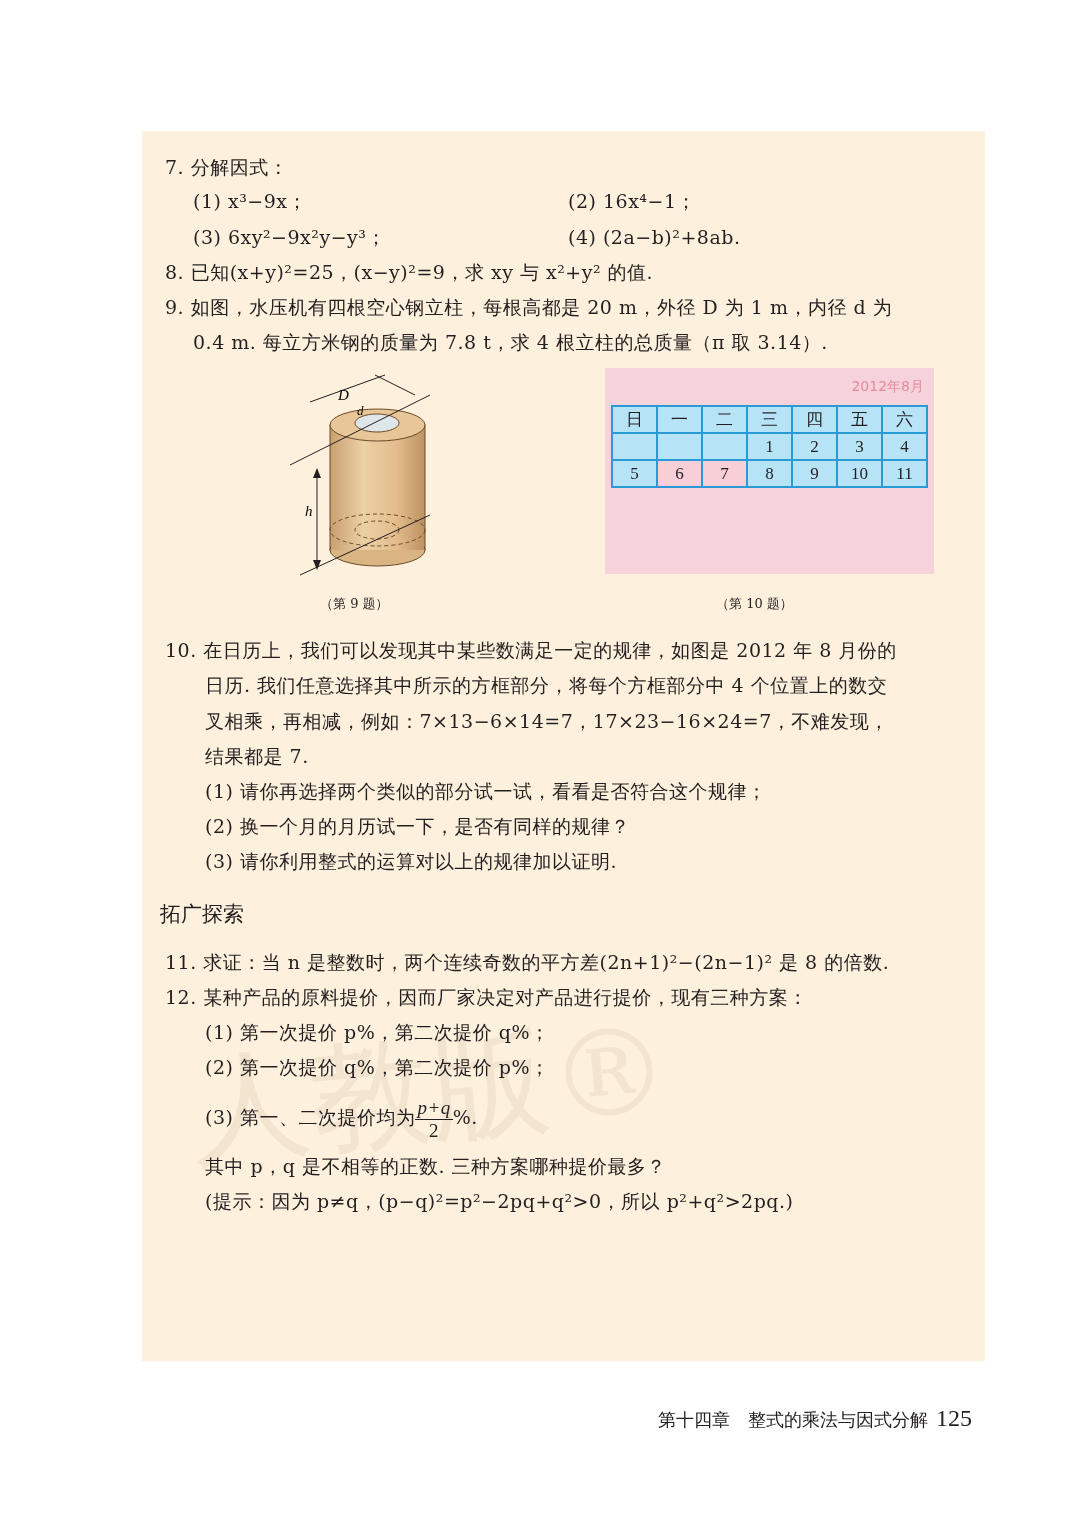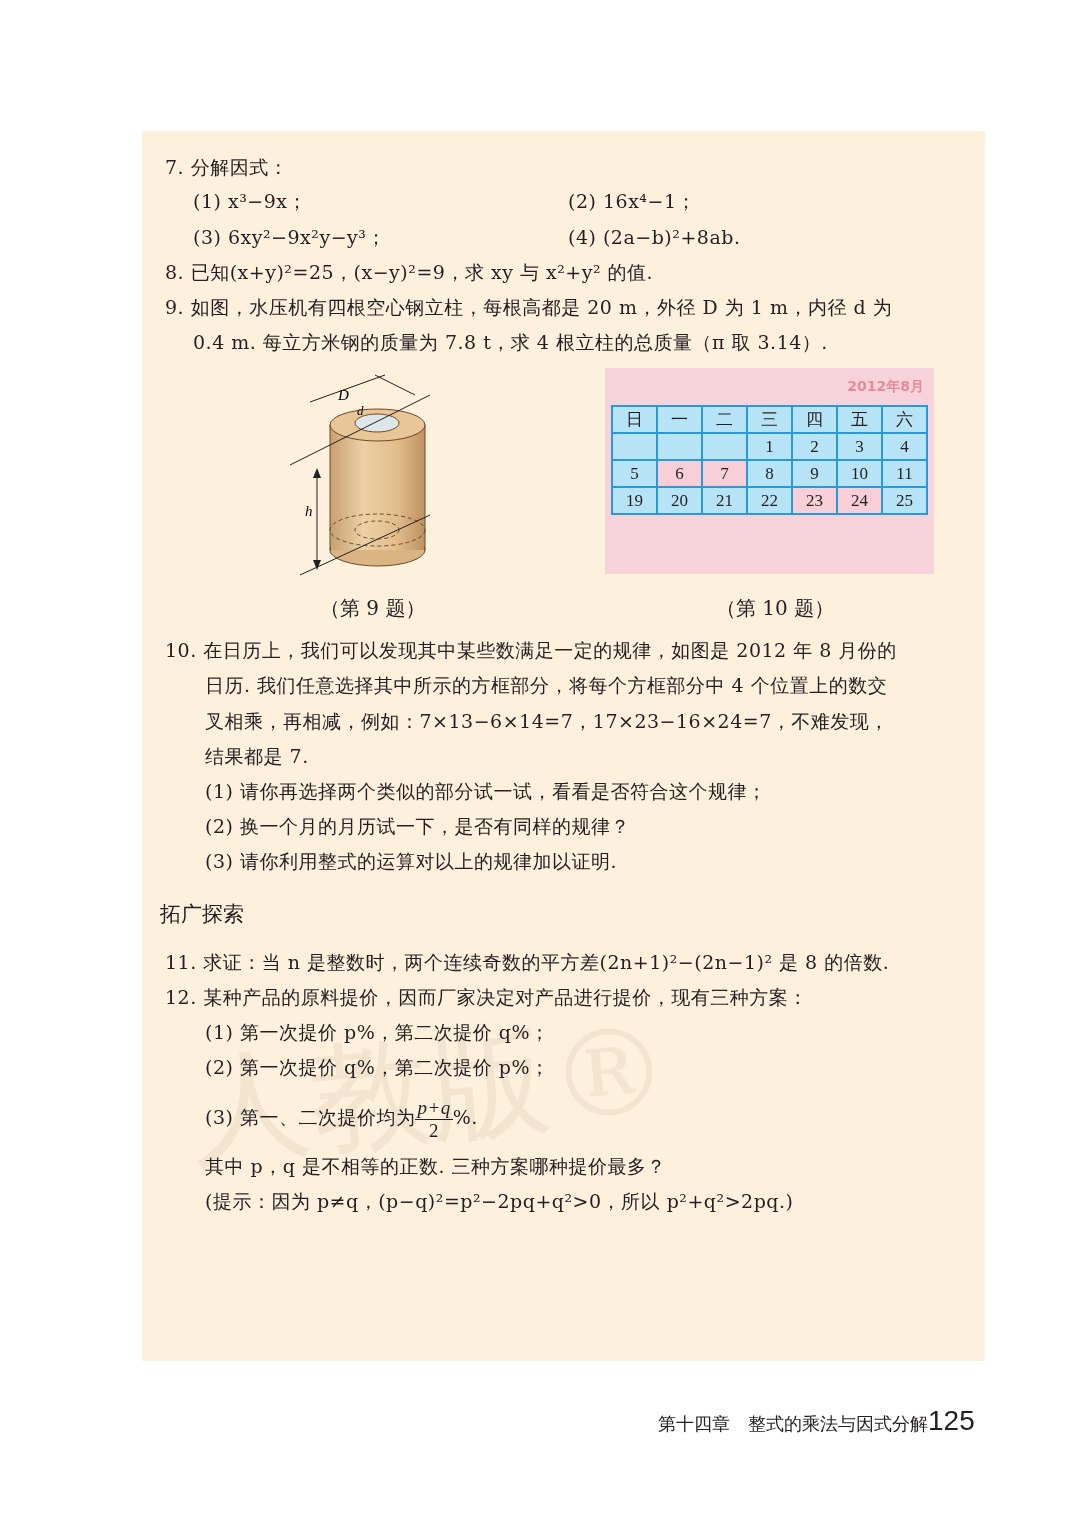--- a/index.html
+++ b/index.html
@@ -2,30 +2,30 @@
 <html><head>
 <meta charset="utf-8">
 <style>
   html, body { margin:0; padding:0; }
   body { width:1080px; height:1526px; background:#ffffff; position:relative; overflow:hidden;
          font-family:"DejaVu Serif","Liberation Serif",serif; color:#231f20; }
   .panel { position:absolute; left:142px; top:131px; width:843px; height:1230px; background:#fdf0dc; }
   .line { position:absolute; font-size:19px; line-height:24px; white-space:nowrap; letter-spacing:0.5px; }
   .heading { position:absolute; left:160px; top:900px; font-family:"DejaVu Sans","Liberation Sans",sans-serif;
              font-weight:normal; font-size:21px; }
-  .cap { position:absolute; font-size:20px;text-align:center; }
+  .cap { position:absolute; font-size:13px;text-align:center; }
   .cal { position:absolute; left:605px; top:368px; width:329px; height:206px; background:#f6d3da; }
   .cal-title { position:absolute; right:10px; top:10px; font-family:"DejaVu Sans","Liberation Sans",sans-serif;
-               font-weight:bold; font-size:14px; color:#e58a9c; }
+               font-weight:normal; font-size:14px; color:#e58a9c; }
   .cal table { position:absolute; left:6px; top:37px; border-collapse:collapse; }
   .cal td { width:43px; height:25px; border:2px solid #2a9ad6; background:#b6e3f6; text-align:center;
             font-family:"Liberation Serif","DejaVu Serif",serif; font-size:17px; padding:0; }
   .cal td.hl { background:#f8cfd6; }
   .footer { position:absolute; left:658px; top:1405px; font-size:18px; }
-  .footer .pg { font-family:Liberation Sans, sans-serif; font-size:28px; margin-left:0; }
+  .footer .pg { font-family:Liberation Serif, serif; font-size:24px; margin-left:8px; }
   .watermark { position:absolute; left:190px; top:1010px; font-size:120px; color:rgba(200,180,150,0.18);
                font-family:"DejaVu Serif",serif; transform:rotate(-5deg); }
   .frac { display:inline-block; vertical-align:middle; text-align:center; font-family:"Liberation Serif",serif; font-style:italic; }
   .frac .num { display:block; border-bottom:1px solid #231f20; padding:0 2px; line-height:22px; }
   .frac .den { display:block; line-height:22px; font-style:normal; }
 </style>
 </head>
 <body>
 
 <div class="panel"></div>
@@ -92,29 +92,20 @@
     </tr>
     <tr>
       <td>5</td>
           <td class="hl">6</td>
           <td class="hl">7</td>
           <td>8</td>
           <td>9</td>
           <td>10</td>
           <td>11</td>
     </tr>
-    <tr>
-      <td>19</td>
-          <td>20</td>
-          <td>21</td>
-          <td>22</td>
-          <td class="hl">23</td>
-          <td class="hl">24</td>
-          <td>25</td>
-    </tr>
   </tbody>
     </table>
 </div>
 
 <div class="cap" style="left:320px;top:595px">（第 9 题）</div>
 <div class="cap" style="left:716px;top:595px">（第 10 题）</div>
 
 <div class="line" style="left:165px;top:638px">10. 在日历上，我们可以发现其中某些数满足一定的规律，如图是 2012 年 8 月份的</div>
 <div class="line" style="left:205px;top:673px">日历. 我们任意选择其中所示的方框部分，将每个方框部分中 4 个位置上的数交</div>
 <div class="line" style="left:205px;top:709px">叉相乘，再相减，例如：7×13−6×14=7，17×23−16×24=7，不难发现，</div>

